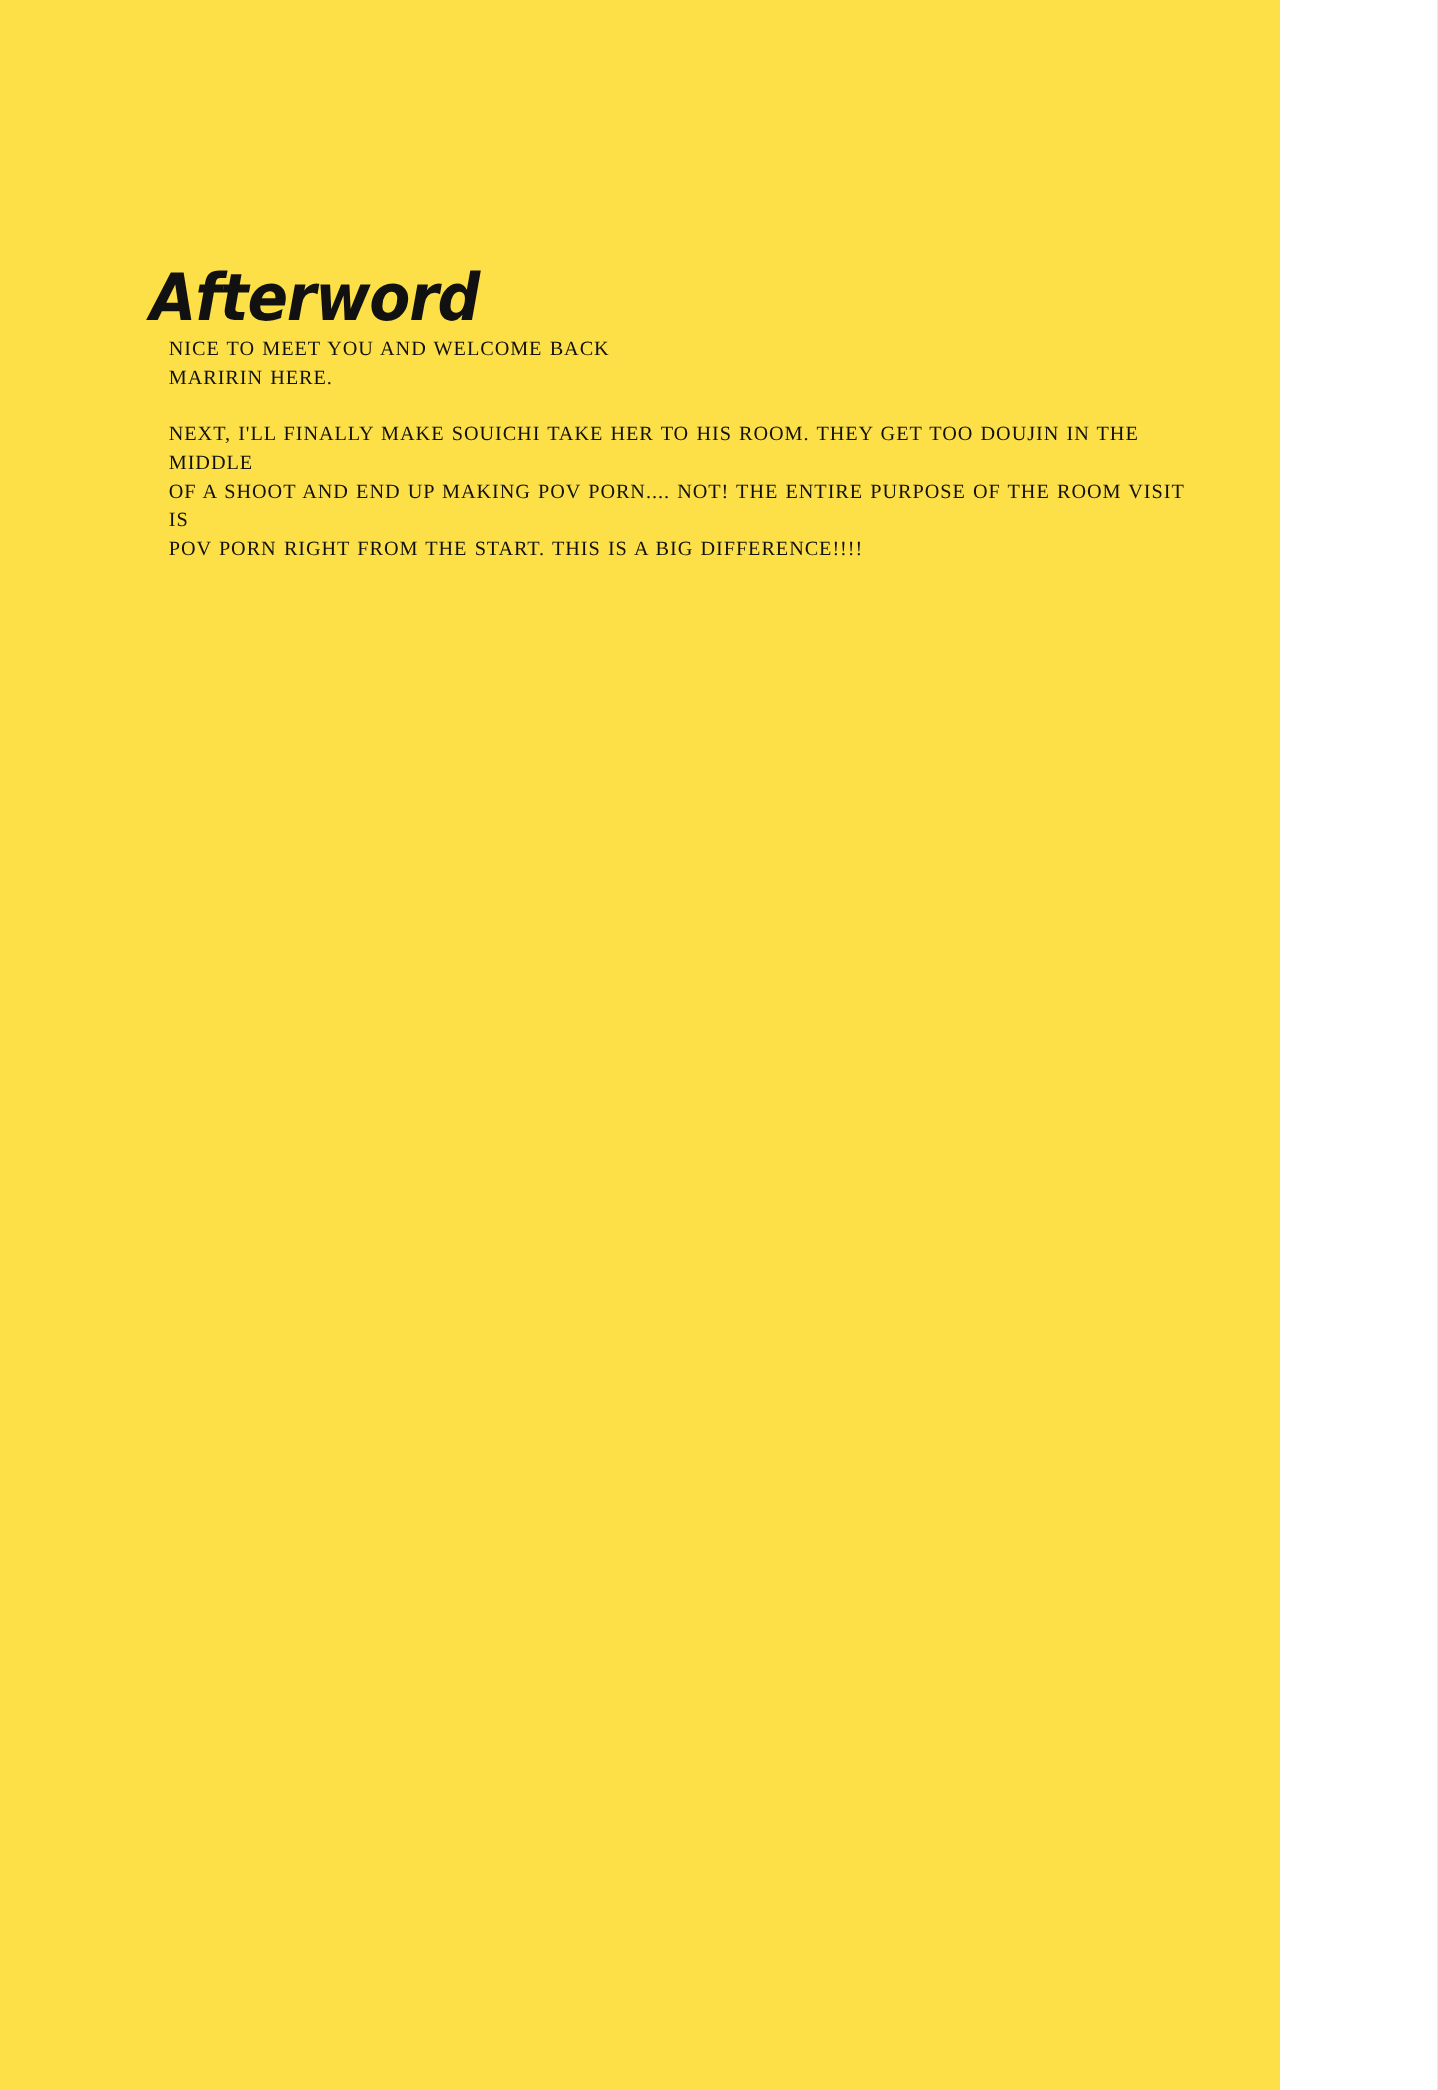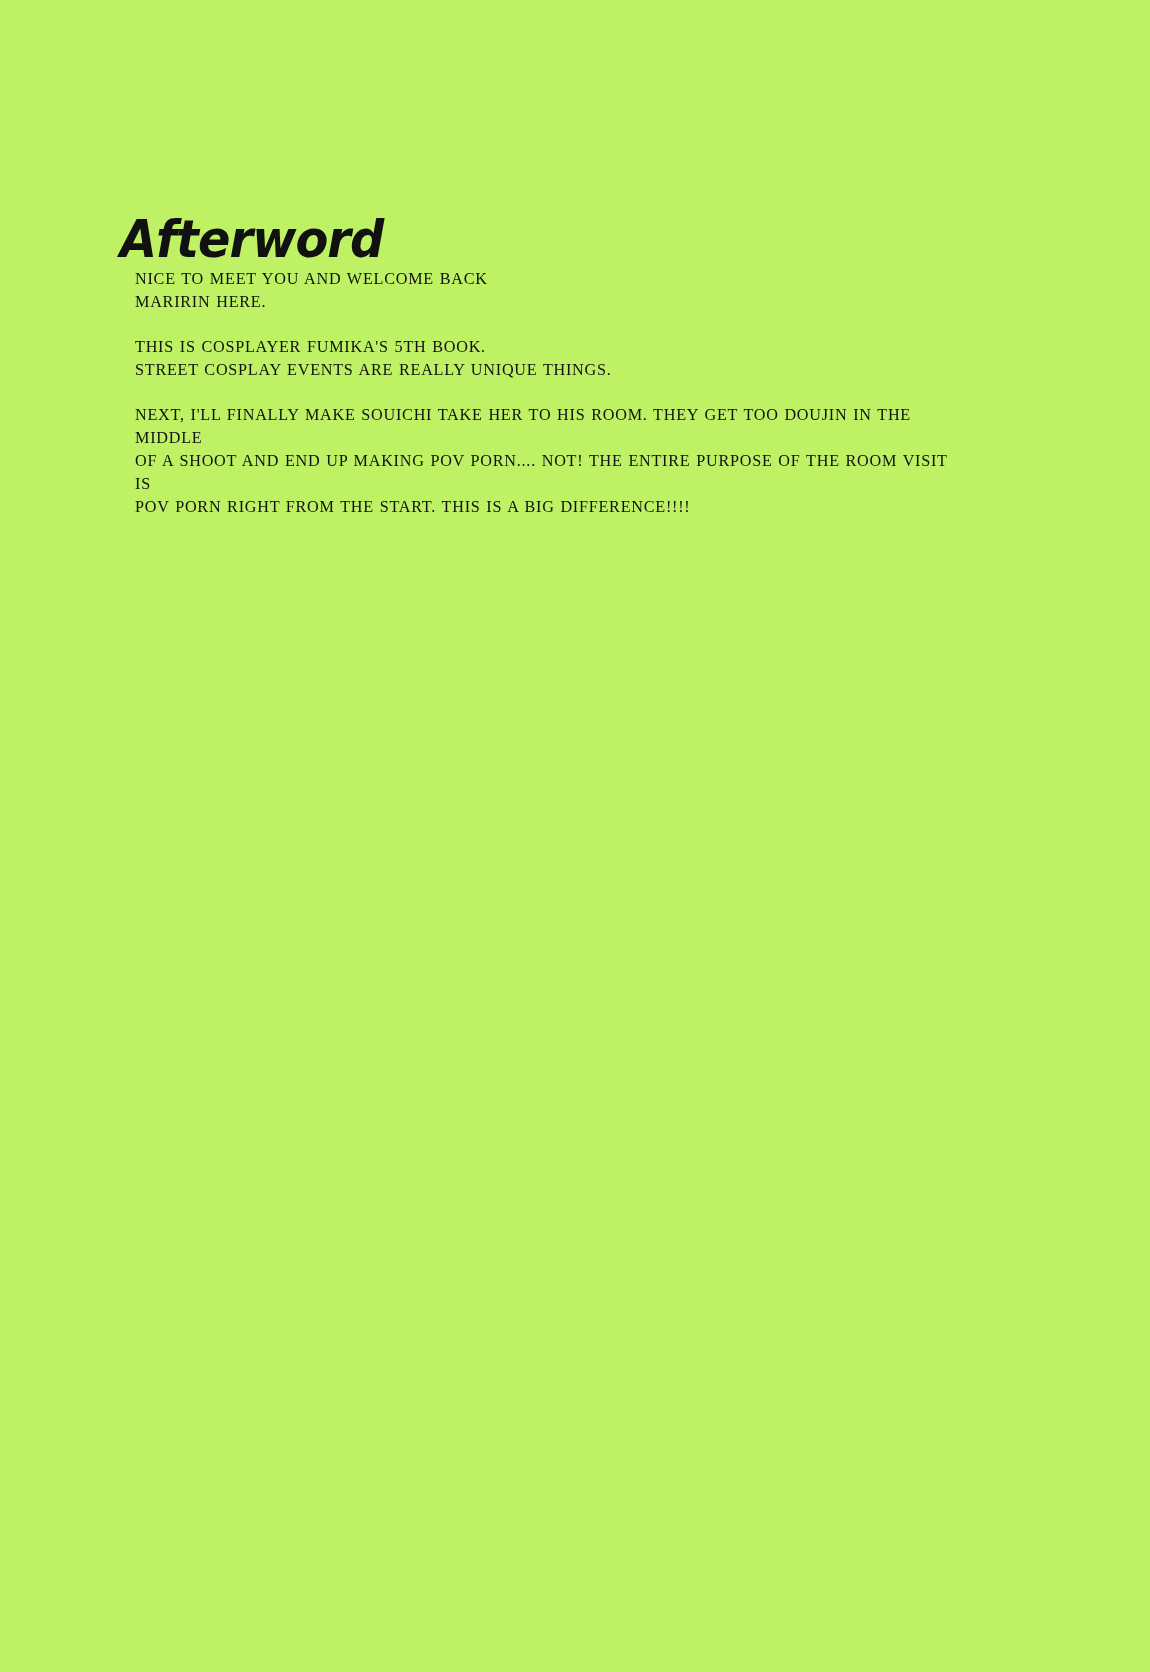--- a/index.html
+++ b/index.html
@@ -9,23 +9,23 @@
   body {
     width: 1150px;
     height: 1672px;
     background: #ffffff;
     font-family: "Liberation Sans", sans-serif;
     color: #000000;
     overflow: hidden;
   }
   .page {
     position: relative;
-    width: 1150px;
+    width: 1024px;
     height: 1672px;
-    background: #bef264;
+    background: #fde047;
   }
   .afterword-title {
     position: absolute;
     left: 120px;
     top: 178px;
     font-family: "DejaVu Sans", sans-serif;
     font-size: 52px;
     font-weight: 800;
     font-style: italic;
     letter-spacing: -1px;
@@ -58,20 +58,18 @@
 </head>
 <body>
 
 <div class="page">
 
   <h1 class="afterword-title">Afterword</h1>
 
   <div class="body-text">
     <p class="para">NICE TO MEET YOU AND WELCOME BACK
 MARIRIN HERE.</p>
-    <p class="para">THIS IS COSPLAYER FUMIKA'S 5TH BOOK.
-STREET COSPLAY EVENTS ARE REALLY UNIQUE THINGS.</p>
     <p class="para">NEXT, I'LL FINALLY MAKE SOUICHI TAKE HER TO HIS ROOM. THEY GET TOO DOUJIN IN THE MIDDLE
 OF A SHOOT AND END UP MAKING POV PORN.... NOT! THE ENTIRE PURPOSE OF THE ROOM VISIT IS
 POV PORN RIGHT FROM THE START. THIS IS A BIG DIFFERENCE!!!!</p>
   </div>
 
 </div>
 
 </body></html>

